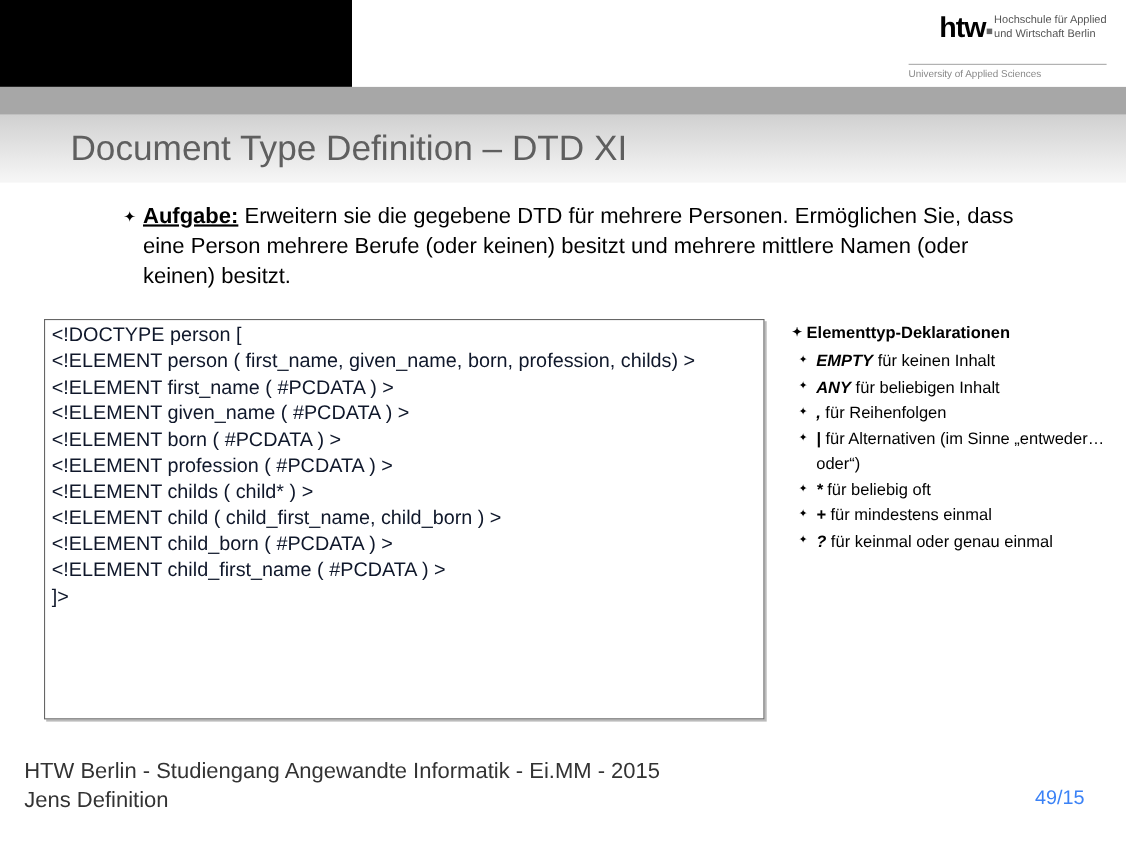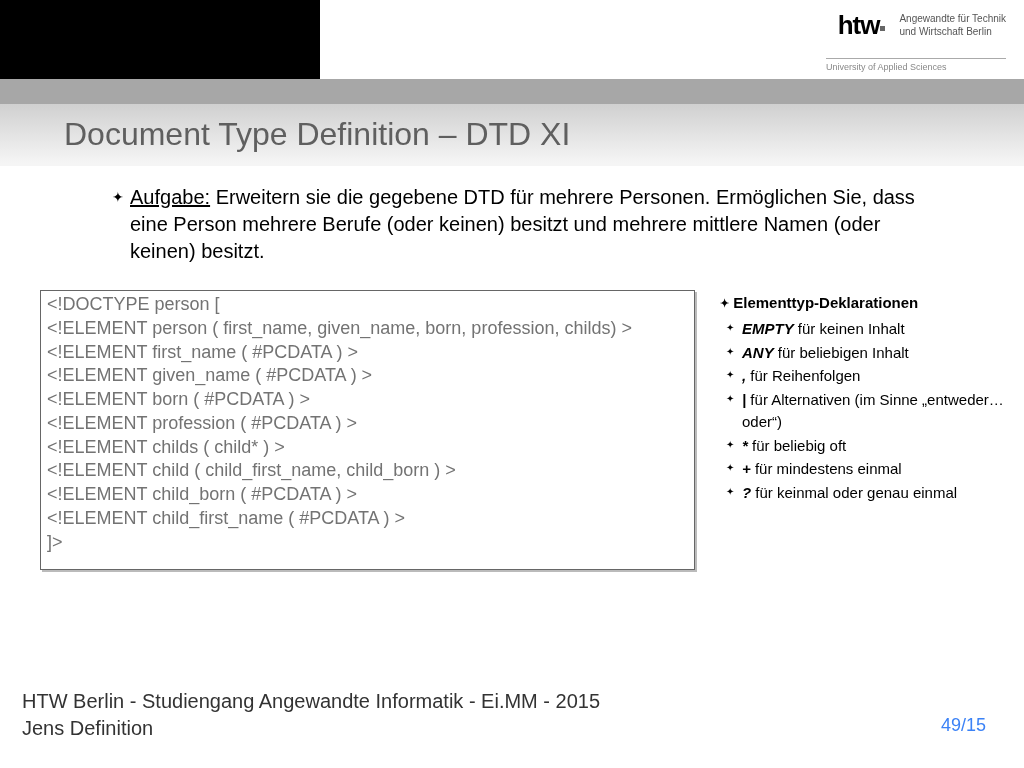--- a/index.html
+++ b/index.html
@@ -1,40 +1,40 @@
 <!DOCTYPE html>
 <html><head>
 <meta charset="utf-8">
 <style>
   * { margin: 0; padding: 0; box-sizing: border-box; }
   html, body { width: 1024px; height: 768px; overflow: hidden; font-family: Arial, Helvetica, sans-serif; background: #fff; }
   .page { width: 1024px; height: 768px; position: relative; }
 
   .black-band { position: absolute; top: 0; left: 0; width: 320px; height: 79px; background: #000; }
-  .logo-block { position: absolute; top: 10px; right: 18px; display: flex; align-items: flex-start; gap: 14px; }
+  .logo-block { position: absolute; top: 10px; right: 18px; display: flex; align-items: flex-start; gap: 2px; }
   .logo-mark { font-weight: 900; font-size: 26px; letter-spacing: -1px; color: #000; }
   .logo-dot { display: inline-block; width: 5px; height: 5px; background: #666; vertical-align: baseline; margin-left: 1px; margin-bottom: 3px; }
   .logo-text { font-size: 10px; color: #555; line-height: 1.3; padding-top: 2px; }
   .logo-rule { position: absolute; top: 58px; right: 18px; width: 180px; height: 1px; background: #aaa; }
   .logo-sub { position: absolute; top: 62px; right: 18px; width: 180px; font-size: 9px; color: #888; text-align: left; }
 
   .gray-band { position: absolute; top: 79px; left: 0; width: 1024px; height: 30px; background: #a7a7a7; }
 
   .title-area { position: absolute; top: 104px; left: 0; width: 1024px; height: 62px; }
   .title-bg { position: absolute; top: 0; left: 0; width: 1024px; height: 62px; background: linear-gradient(to bottom, #d0d0d0 0%, #f5f5f5 95%); }
   .title-text { position: absolute; top: 12px; left: 64px; font-size: 32px; font-weight: 400; color: #5f5f5f; font-family: Arial, Helvetica, sans-serif; }
 
   .task-block { position: absolute; top: 184px; left: 130px; width: 820px; font-size: 20px; color: #000; line-height: 1.35; }
   .task-bullet { position: absolute; left: -18px; top: 4px; font-size: 14px; color: #000; }
-  .task-bold { font-weight: 400; text-decoration: underline; margin-top: 37px; }
+  .task-bold { font-weight: 700; text-decoration: underline; margin-top: 37px; }
 
   .code-box {
-    position: absolute; top: 290px; left: 40px; width: 655px; height: 280px;
+    position: absolute; top: 290px; left: 40px; width: 655px; height: 364px;
     border: 1.5px solid #666; background: #fff;
-    font-size: 18px; color: #737373; font-family: Arial, Helvetica, sans-serif;
+    font-size: 18px; color: #0f172a; font-family: Arial, Helvetica, sans-serif;
     padding: 2px 6px; line-height: 1.32;
     box-shadow: 2px 2px 0 #bbb;
   }
 
   .decl-block { position: absolute; top: 292px; left: 720px; width: 290px; font-size: 15px; color: #000; line-height: 1.45; }
   .decl-title { font-weight: 700; }
   .decl-title-bullet { font-size: 11px; margin-right: 4px; vertical-align: middle; }
   .decl-list { margin-top: 4px; padding-left: 22px; }
   .decl-item { position: relative; margin-bottom: 2px; font-weight: 400; }
   .decl-item .b { font-weight: 700; font-style: italic; }
@@ -46,21 +46,21 @@
 </head>
 <body>
 
 <div class="page">
 
   <div class="black-band"></div>
 
   <div class="logo-block">
     <span class="logo-mark"><span>htw</span><span class="logo-dot"></span></span>
     <div class="logo-text">
-      <div>Angewandte für Technik</div>
+      <div>Hochschule für Applied</div>
       <div>und Wirtschaft Berlin</div>
     </div>
   </div>
   <div class="logo-rule"></div>
   <div class="logo-sub">University of Applied Sciences</div>
 
   <div class="gray-band"></div>
 
   <div class="title-area">
     <div class="title-bg"></div>

